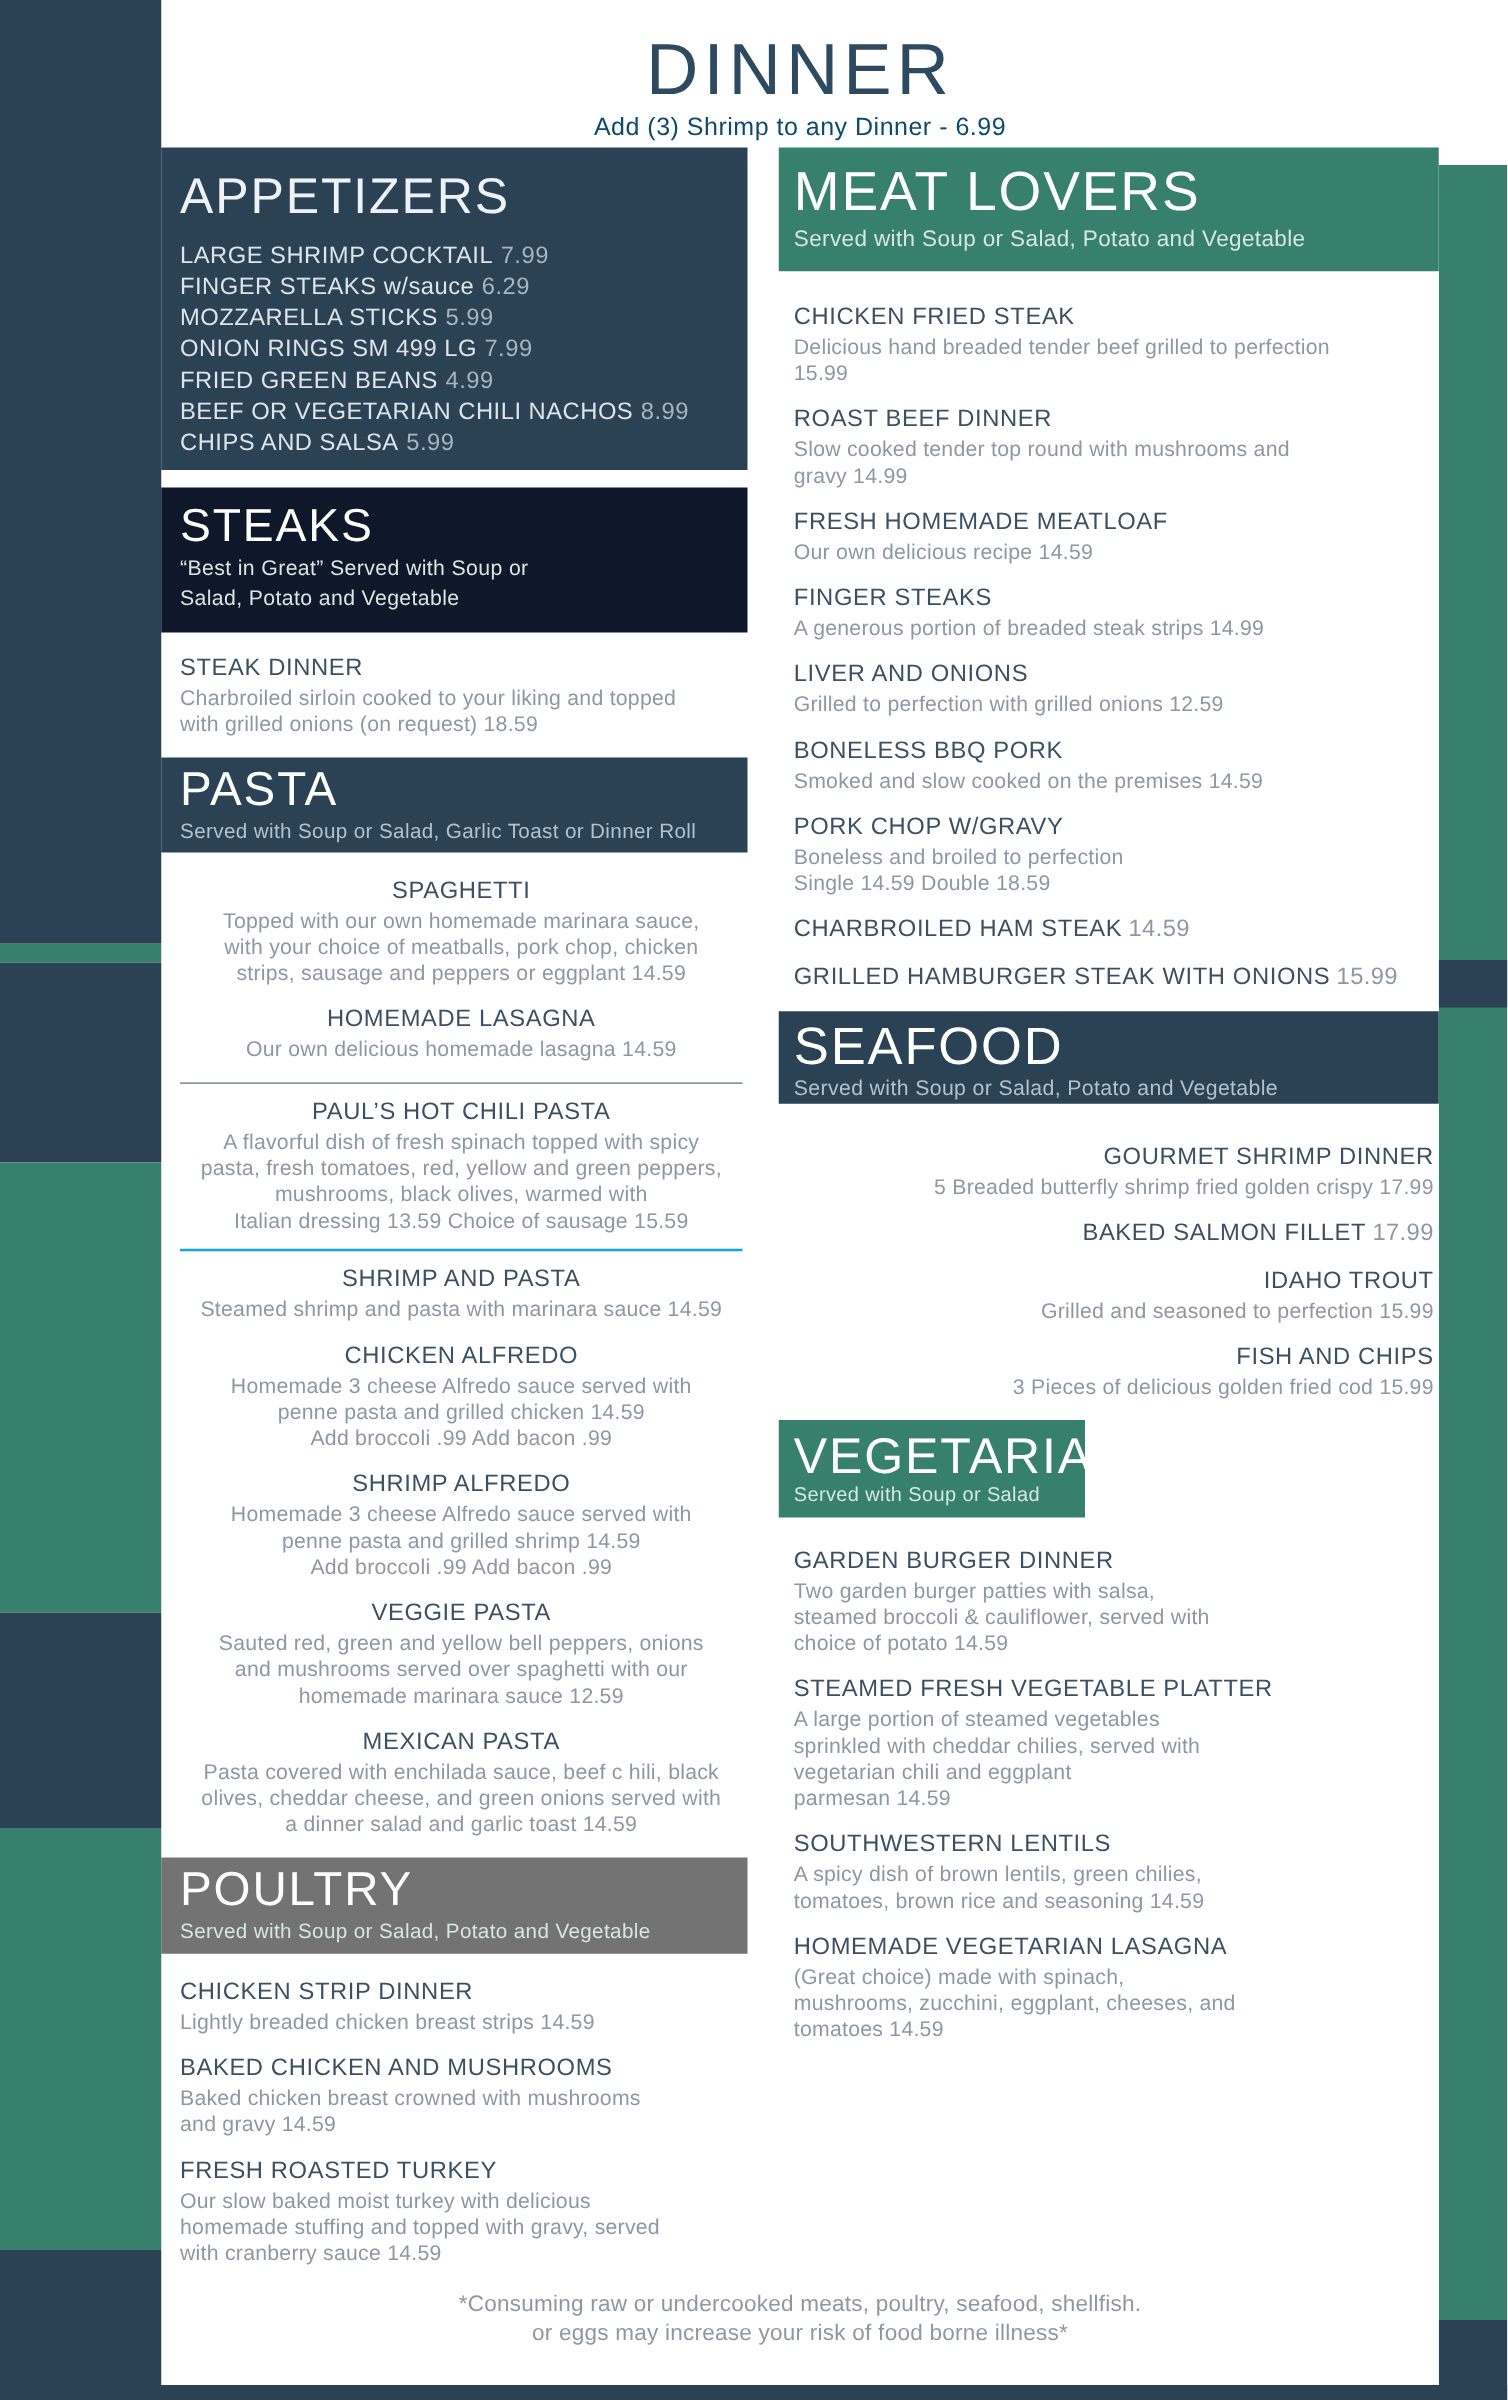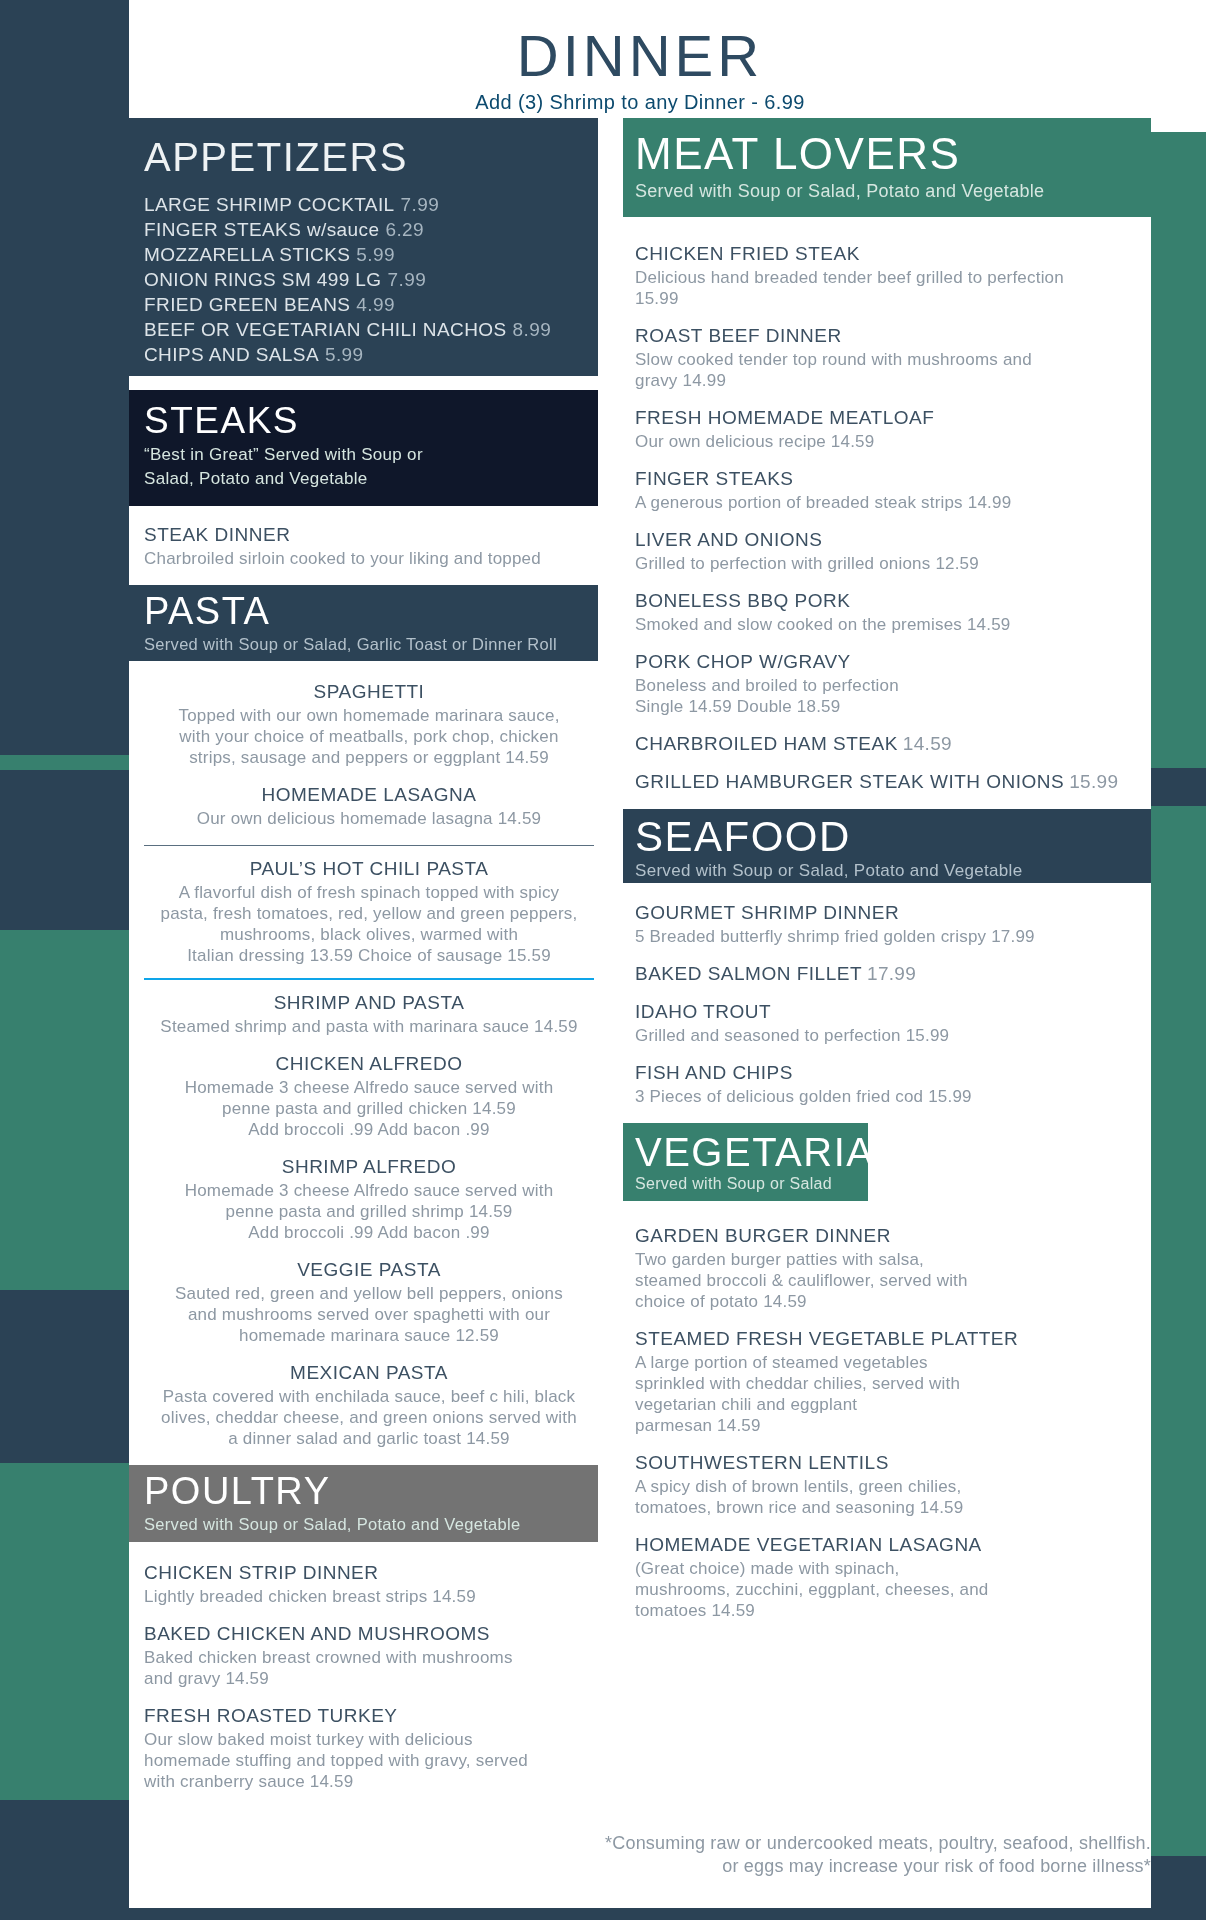--- a/index.html
+++ b/index.html
@@ -60,21 +60,21 @@
   .meat-head .sec-title{font-size:44px;}
   .meat-head .sec-sub{font-size:18px;margin-top:4px;}
   .right-items{padding:26px 4px 0 12px;}
   .seafood-head{background:#2b4255;margin-top:3px;height:74px;padding:6px 16px 0 12px;box-sizing:border-box;}
   .seafood-head .sec-title{font-size:42px;}
   .seafood-head .sec-sub{font-size:17px;margin-top:2px;}
   .veg-head{background:#37806e;margin-top:9px;height:78px;width:245px;padding:8px 16px 0 12px;box-sizing:border-box;}
   .veg-head .sec-title{font-size:40px;}
   .veg-head .sec-sub{font-size:16px;margin-top:2px;}
   
-  .footer-note{position:absolute;left:129px;top:1832px;width:1022px;text-align:right;z-index:2;}
+  .footer-note{position:absolute;left:129px;top:1832px;width:1022px;text-align:center;z-index:2;}
   .footer-line{font-size:18px;color:#8d98a3;line-height:23px;letter-spacing:0.2px;}
 </style>
 </head>
 <body>
 
 <div class="canvas">
 
   <div class="decor navy" style="left:0;top:0;width:130px;height:755px;"></div>
   <div class="decor teal" style="left:0;top:755px;width:130px;height:15px;"></div>
   <div class="decor navy" style="left:0;top:770px;width:130px;height:160px;"></div>
@@ -123,20 +123,21 @@
       <div class="sec-sub sub-on-teal">“Best in Great” Served with Soup or</div>
       <div class="sec-sub sub-on-teal">Salad, Potato and Vegetable</div>
     </div>
 
     <div class="items steak-items">
 
         <div class="menu-item">
           <div class="item-name"><span>STEAK DINNER</span></div>
           <div class="item-desc">
             <div class="desc-line">Charbroiled sirloin cooked to your liking and topped</div>
+            <div class="desc-line">with grilled onions (on request) 18.59</div>
           </div>
         </div>
       </div>
 
     <div class="pasta-head sec-head">
       <div class="sec-title">PASTA</div>
       <div class="sec-sub sub-on-navy">Served with Soup or Salad, Garlic Toast or Dinner Roll</div>
     </div>
 
     <div class="items pasta-items">
@@ -315,21 +316,21 @@
           <div class="item-name"><span>GRILLED HAMBURGER STEAK WITH ONIONS</span><span class="item-price">15.99</span></div>
 
         </div>
       </div>
 
     <div class="seafood-head sec-head">
       <div class="sec-title">SEAFOOD</div>
       <div class="sec-sub sub-on-navy">Served with Soup or Salad, Potato and Vegetable</div>
     </div>
 
-    <div class="right-items" style="padding-top:19px;">
+    <div class="right-items" style="padding-top:32px;text-align:right;">
 
         <div class="menu-item">
           <div class="item-name"><span>GOURMET SHRIMP DINNER</span></div>
           <div class="item-desc">
             <div class="desc-line">5 Breaded butterfly shrimp fried golden crispy 17.99</div>
           </div>
         </div>
 
         <div class="menu-item">
           <div class="item-name"><span>BAKED SALMON FILLET</span><span class="item-price">17.99</span></div>

